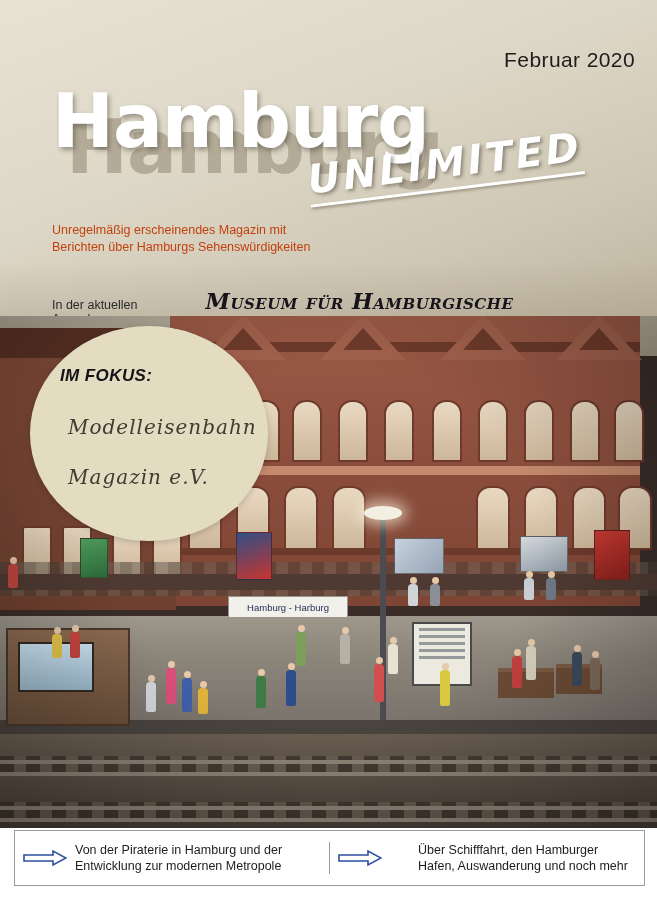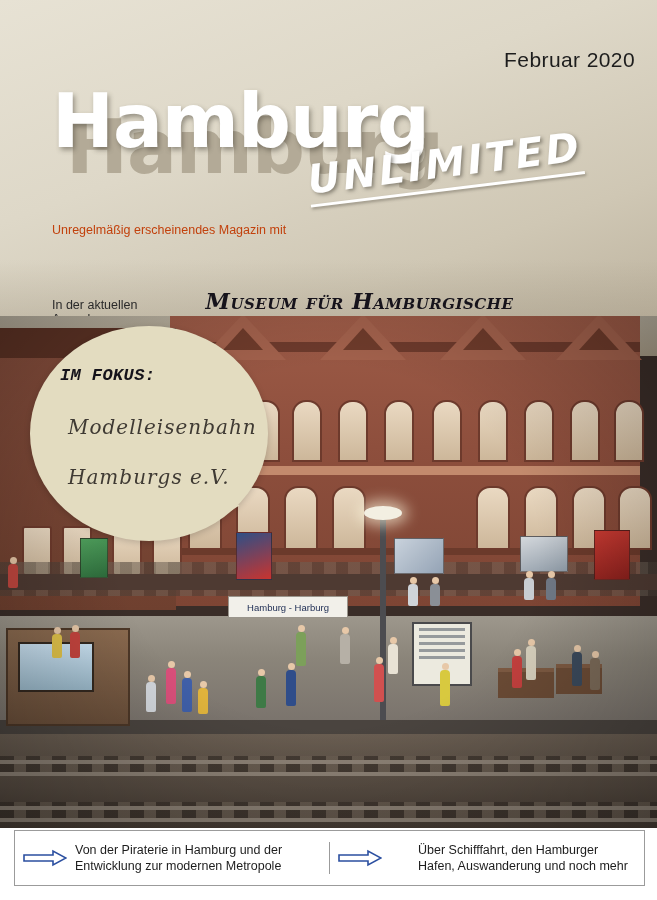--- a/index.html
+++ b/index.html
@@ -300,21 +300,21 @@
   .bubble-title {
     position: absolute;
     left: 60px;
     top: 366px;
     font-size: 17px;
     font-weight: bold;
     font-style: italic;
     color: #15131a;
     letter-spacing: 0.4px;
     z-index: 6;
-    font-family: Liberation Mono, monospace;
+    font-family: Liberation Sans, sans-serif;
   }
   .bubble-line1, .bubble-line2 {
     position: absolute;
     left: 68px;
     font-size: 20px;
     color: #3f3a33;
     z-index: 6;
     font-family: "DejaVu Serif", serif;
     font-style: italic;
     letter-spacing: 1px;
@@ -368,20 +368,21 @@
     <div class="masthead-shadow">Hamburg</div>
     <div class="masthead-main">Hamburg</div>
     <div class="masthead-sub">
       <span>UNLIMITED</span>
       <span class="underline"></span>
     </div>
   </div>
 
   <div class="tagline">
     <div>Unregelmäßig erscheinendes Magazin mit</div>
+    <div>Berichten über Hamburgs Sehenswürdigkeiten</div>
   </div>
 
   <div class="issue-row">
     <div class="lead">In der aktuellen Ausgabe:</div>
     <div class="feature">Museum für Hamburgische Geschichte</div>
   </div>
 
   <div class="photo">
     <div class="sky"></div>
 
@@ -536,21 +537,21 @@
         <div class="head"></div>
       </div>
 
     <div class="photo-vignette"></div>
   </div>
 
   <div class="bubble"></div>
   <div class="bubble-tail"></div>
   <div class="bubble-title">IM FOKUS:</div>
   <div class="bubble-line1">Modelleisenbahn</div>
-  <div class="bubble-line2">Hamburgs e.V.</div>
+  <div class="bubble-line2">Magazin e.V.</div>
 
   <div class="teasers">
 
     <div class="teaser">
       <span class="arrow">
         <svg width="44" height="18" viewBox="0 0 44 18">
           <path d="M1 6 H30 V2 L43 9 L30 16 V12 H1 Z" fill="none" stroke="#2b4fa0" stroke-width="1.6"></path>
         </svg>
       </span>
       <span class="teaser-text">

